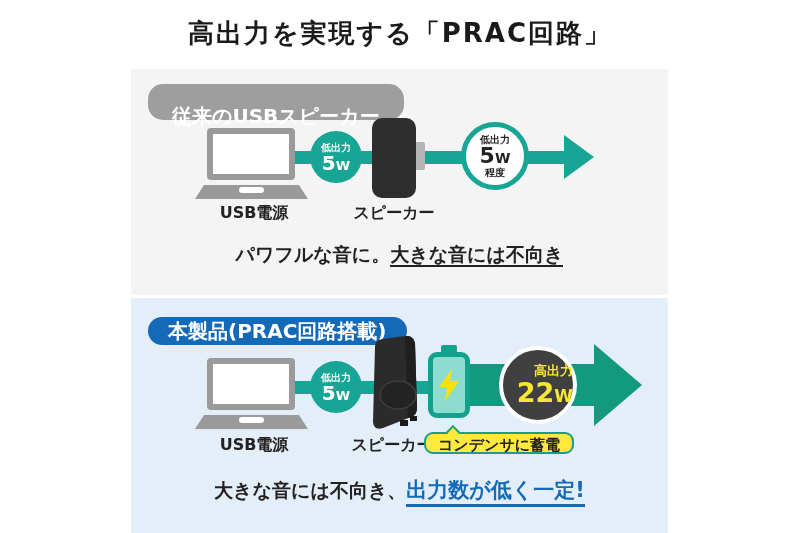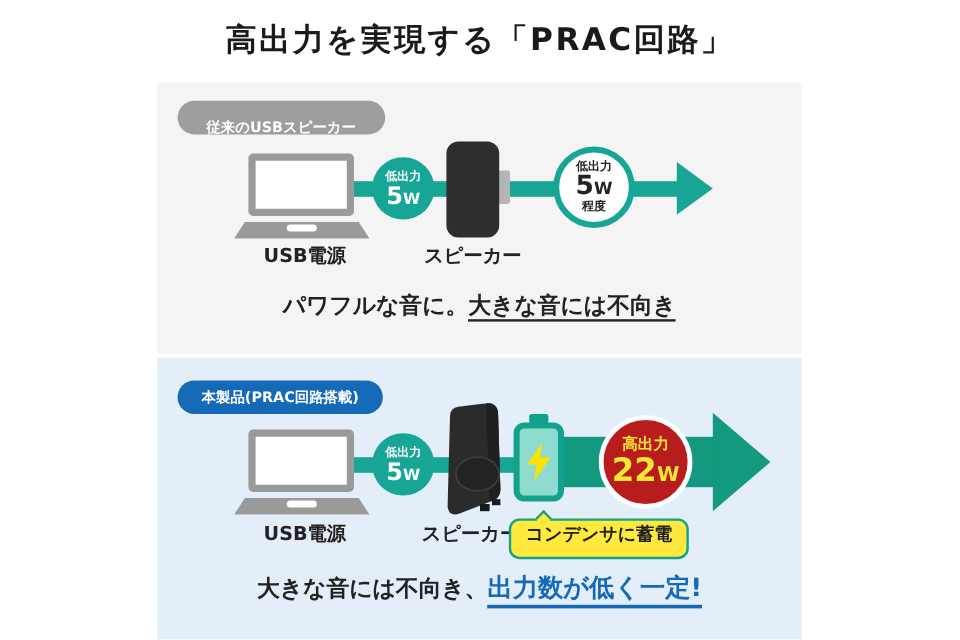--- a/index.html
+++ b/index.html
@@ -9,22 +9,22 @@
 
   .title { position:absolute; left:0; top:16px; width:800px; text-align:center;
     font-size:26px; font-weight:bold; color:#1a1a1a; letter-spacing:2px; }
 
   .panel { position:absolute; left:131px; width:537px; }
   .panel.gray { top:69px; height:226px; background:#f4f4f4; }
   .panel.blue { top:298px; height:235px; background:#e4eef9; }
 
   .pill { position:absolute; height:28px; line-height:28px; border-radius:15px;
     color:#fff; font-weight:bold; white-space:nowrap; }
-  .pill.gray { left:17px; top:15px; padding:8px 24px; font-size:12px; background:#9e9e9e; }
-  .pill.blue { left:17px; top:19px; padding:0 20px; font-size:12px; background:#156ab8; }
+  .pill.gray { left:17px; top:15px; padding:18px 24px; font-size:20px; background:#9e9e9e; }
+  .pill.blue { left:17px; top:19px; padding:0 20px; font-size:20px; background:#156ab8; }
 
   
   .laptop { position:absolute; width:113px; height:71px; }
   .laptop .screen { position:absolute; left:12px; top:0; width:88px; height:52px;
     background:#fff; border:6px solid #9a9a9a; border-radius:4px; }
   .laptop .base { position:absolute; left:0; top:57px; width:113px; height:14px;
     background:#9a9a9a; clip-path:polygon(8% 0,92% 0,100% 100%,0 100%); }
   .laptop .notch { position:absolute; left:44px; top:59px; width:25px; height:6px;
     background:#fff; border-radius:3px; z-index:2; }
 
@@ -66,27 +66,27 @@
     background:#8edccf; border:5px solid #12a18c; border-radius:9px; z-index:3;
     display:flex; align-items:center; justify-content:center; }
   .battery .term { position:absolute; left:8px; top:-12px; width:16px; height:8px;
     background:#12a18c; border-radius:2px; }
   .big-arrow-body { position:absolute; left:466px; top:364px; width:130px; height:42px;
     background:#12997f; z-index:1; }
   .big-arrow-head { position:absolute; left:594px; top:344px; width:0; height:0;
     border-top:41px solid transparent; border-bottom:41px solid transparent;
     border-left:48px solid #12997f; z-index:1; }
   .big-circle { position:absolute; left:499px; top:346px; width:78px; height:78px;
-    border-radius:50%; background:#b91c1c; border:4px solid #fff; color:#f7e733;
-    display:flex; flex-direction:column; align-items:center; justify-content:center; z-index:4; }
+    border-radius:50%; background:#404040; border:4px solid #fff; color:#f7e733;
+    display:flex; flex-direction:column; align-items:flex-end; justify-content:center; z-index:4; }
   .big-circle .lbl { font-size:13px; font-weight:bold; line-height:1.15; }
   .big-circle .val { font-size:27px; font-weight:bold; line-height:1; }
   .big-circle .val .unit { font-size:17px; }
 
-  .cap-badge { position:absolute; left:424px; top:432px; height:34px; line-height:22px;
+  .cap-badge { position:absolute; left:424px; top:432px; height:22px; line-height:22px;
     padding:0 12px; background:#ffe93c; border:2px solid #14a08b; border-radius:9px;
     font-size:15px; font-weight:bold; color:#222; white-space:nowrap; z-index:4; }
   .cap-badge .ptr { position:absolute; left:22px; top:-7px; width:10px; height:10px;
     background:#ffe93c; border-left:2px solid #14a08b; border-top:2px solid #14a08b;
     transform:rotate(45deg); }
 </style>
 </head>
 <body>
 
 <div class="stage">

